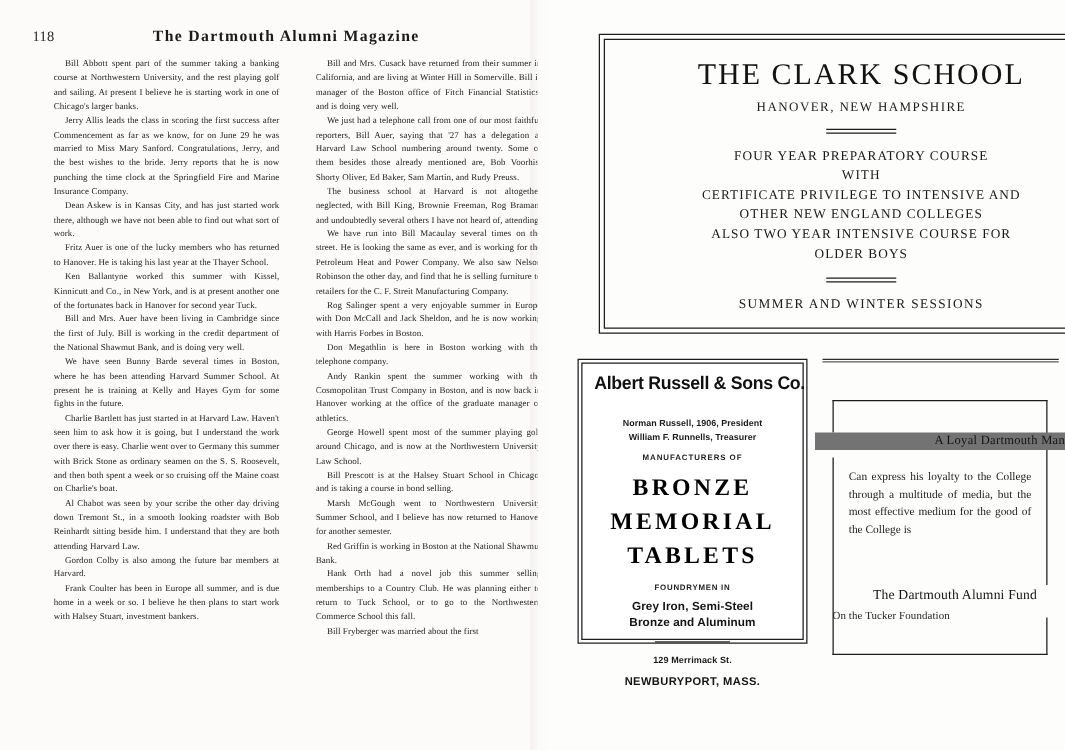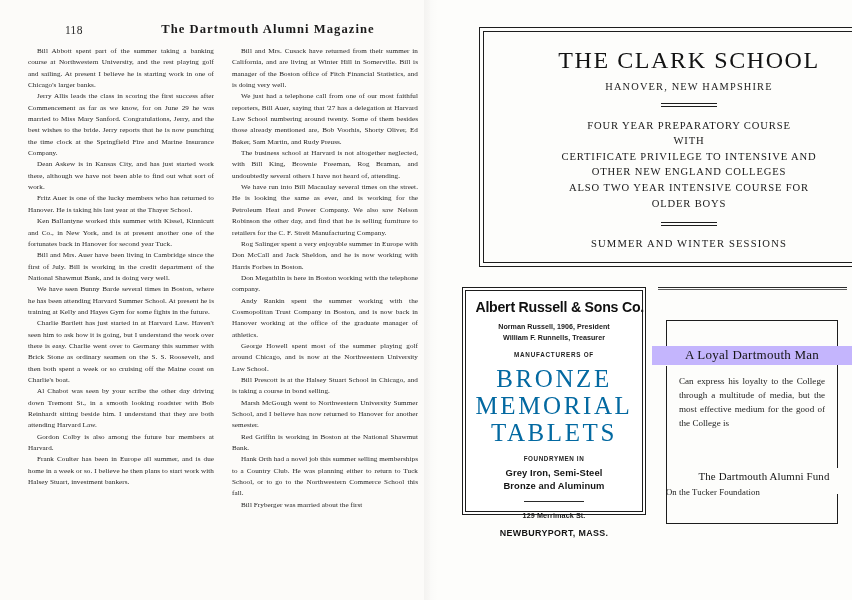--- a/index.html
+++ b/index.html
@@ -26,21 +26,20 @@
     left: 0; top: 0;
     width: 430px; height: 600px;
     background: #fcfbf9;
   }
 
   #page-head {
     position: absolute;
     left: 26px; top: 22px;
     width: 388px;
     height: 20px;
-    margin-left: 39px;
   }
   #folio {
     position: absolute;
     left: 0; top: 2px;
     font-size: 11.5px;
     letter-spacing: .3px;
     color: #2a2a2a;
   }
   #running-title {
     position: absolute;
@@ -49,25 +48,25 @@
     text-align: center;
     font-weight: bold;
     font-size: 12.6px;
     letter-spacing: 1.05px;
     color: #1b1b1b;
     padding-left: 18px;
   }
 
   #cols {
     position: absolute;
-    left: 28px; top: 46px;
+    left: 43px; top: 46px;
     width: 390px;
     height: 512px;
     display: flex;
-    gap: 18px;
+    gap: 29px;
   }
   .col {
     width: 186px;
     font-size: 7.15px;
     line-height: 11.35px;
     text-align: justify;
     text-justify: inter-word;
     color: #242424;
     letter-spacing: .06px;
     overflow: hidden;
@@ -159,35 +158,35 @@
   }
   .russell-officer {
     font-family: "Liberation Sans", sans-serif;
     font-weight: bold;
     font-size: 7.1px;
     letter-spacing: .05px;
     line-height: 10.4px;
     color: #191919;
     white-space: nowrap;
   }
-  #russell-officers { margin-top: 7px; }
+  #russell-officers { margin-top: 19px; }
   #russell-mfr {
     font-family: "Liberation Sans", sans-serif;
     font-weight: bold;
     font-size: 6.3px;
     letter-spacing: .75px;
     margin-top: 8px;
     color: #1d1d1d;
   }
   .russell-big {
-    font-size: 25px;
-    font-weight: normal;
+    font-size: 19px;
+    font-weight: bold;
     letter-spacing: 2.6px;
     line-height: 27px;
-    color: #0369a1;
+    color: #000000;
   }
   #russell-product { margin-top: 7px; }
   #russell-foundrymen {
     font-family: "Liberation Sans", sans-serif;
     font-weight: bold;
     font-size: 6.3px;
     letter-spacing: .6px;
     margin-top: 9px;
     color: #1d1d1d;
   }
@@ -250,25 +249,25 @@
   #fund-edge-left-a { left: 0;  top: 0;    width: 1.4px; height: 26px; }
   #fund-edge-left-b { left: 0;  top: 46px; width: 1.4px; height: 158px; }
   
   #fund-edge-right-a{ left: 170.6px; top: 0;   width: 1.4px; height: 148px; }
   #fund-edge-right-b{ left: 170.6px; top: 174px; width: 1.4px; height: 30px; }
 
   #fund-headline {
     position: absolute;
     left: -14px; top: 26px;
     width: 200px;
-    text-align: center;
-    font-size: 13px;
+    text-align: right;
+    font-size: 10px;
     letter-spacing: .25px;
     color: #141414;
-    background: #c4b5fd;
+    background: #737373;
     padding: 1px 0 2px 0;
     white-space: nowrap;
   }
   #fund-body {
     position: absolute;
     left: 13px; top: 54px;
     width: 146px;
     font-size: 9.1px;
     line-height: 14.1px;
     text-align: justify;

